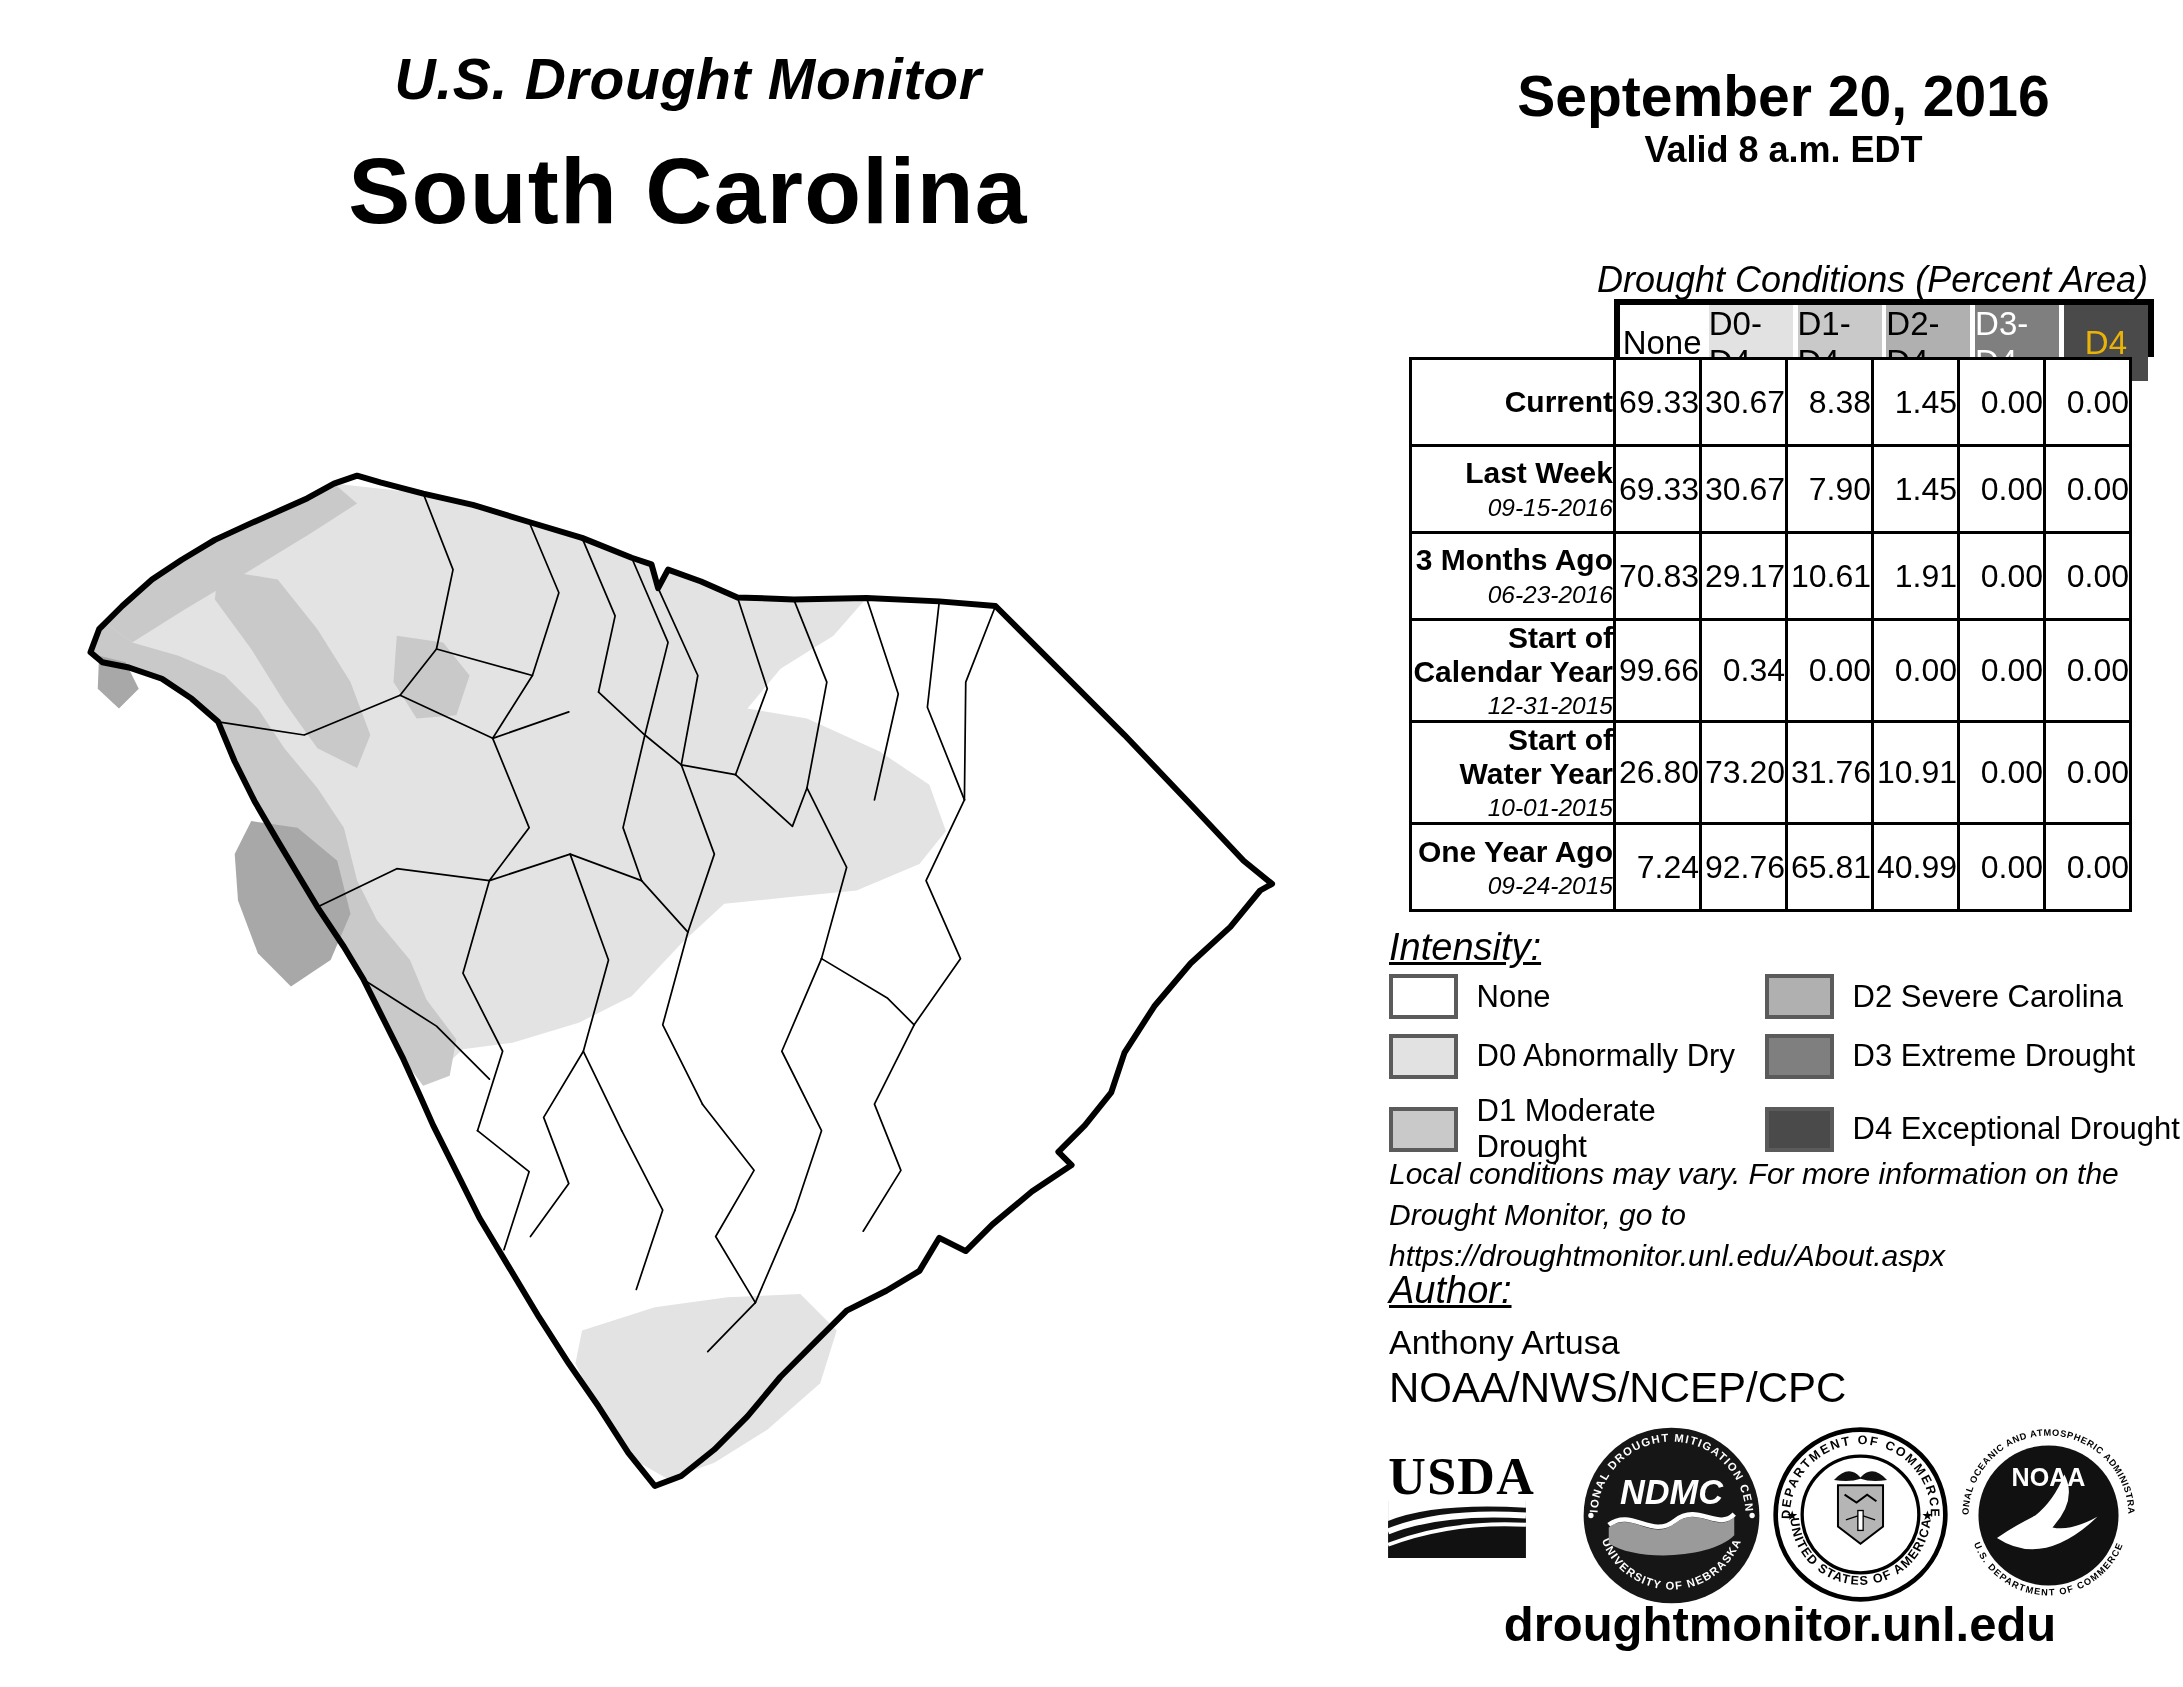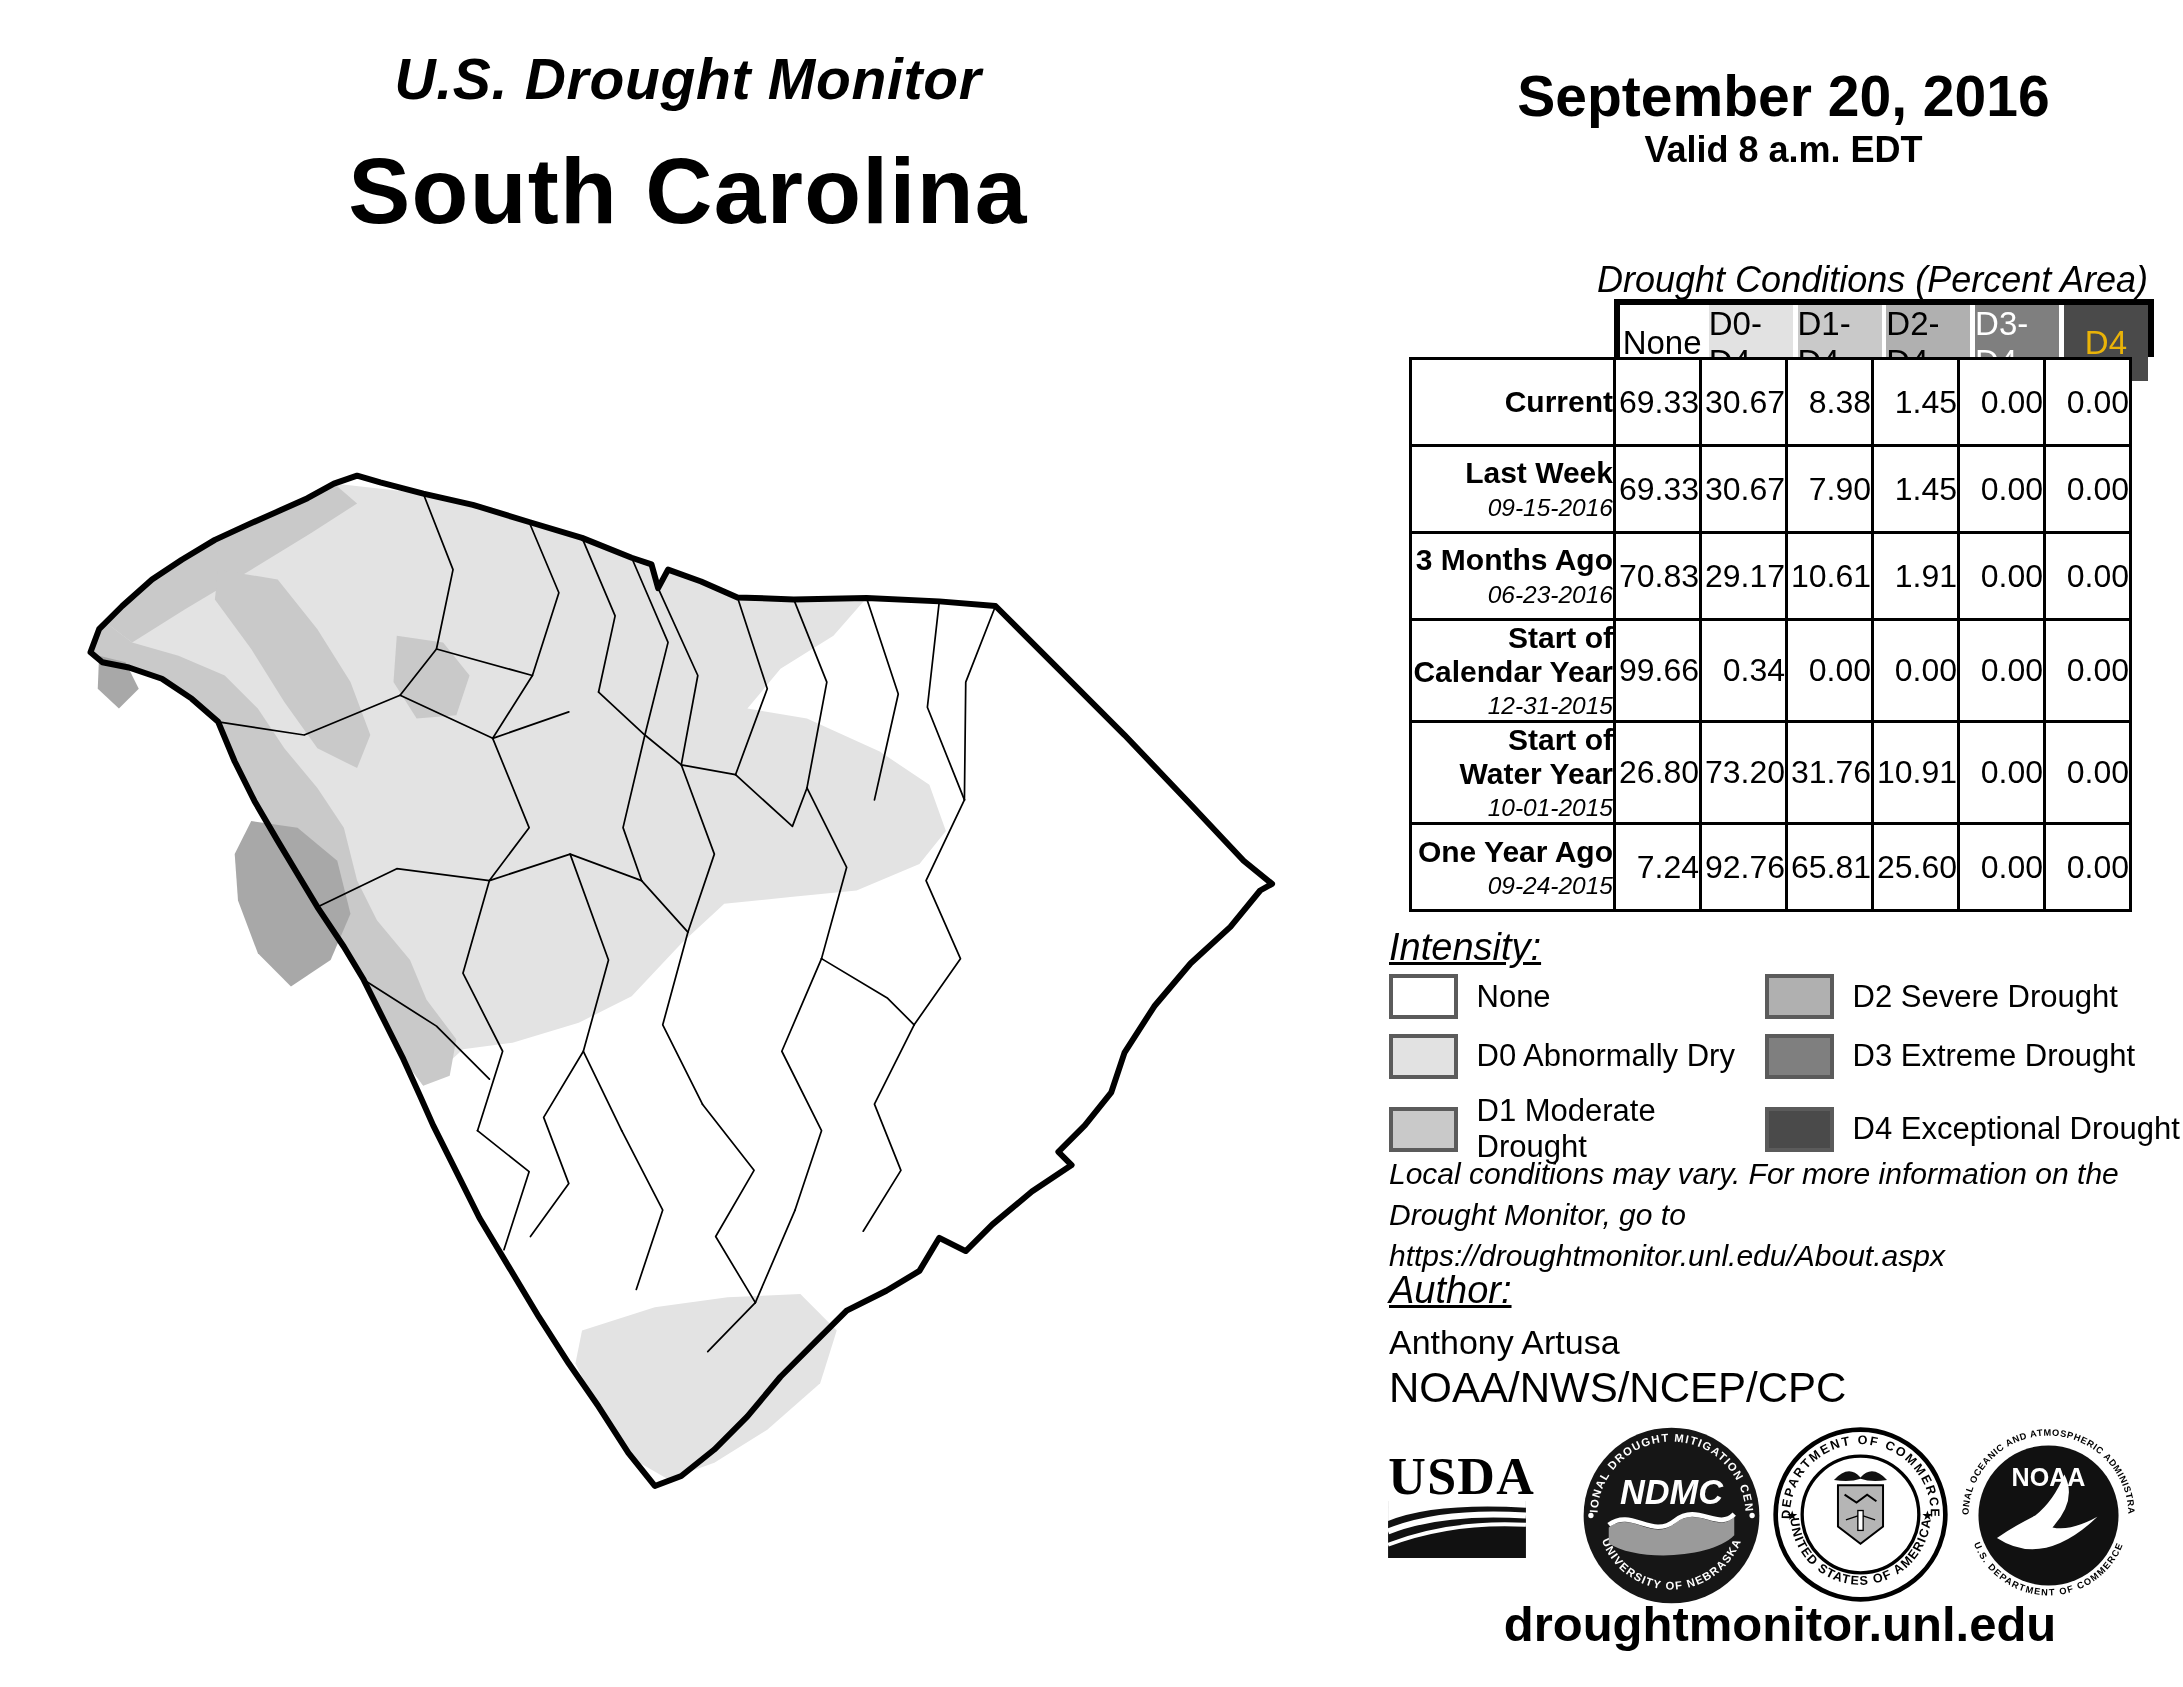--- a/index.html
+++ b/index.html
@@ -164,36 +164,36 @@
         <tr>
           <td class="label-cell">
             <div class="row-label">
               <div>One Year Ago</div>
             </div>
             <div class="row-date">09-24-2015</div>
           </td>
           <td class="value-cell">7.24</td>
           <td class="value-cell">92.76</td>
           <td class="value-cell">65.81</td>
-          <td class="value-cell">25.60</td>
+          <td class="value-cell">40.99</td>
           <td class="value-cell">0.00</td>
           <td class="value-cell">0.00</td>
         </tr>
       </tbody>
   </table>
 
   <div class="legend-title">Intensity:</div>
   <div class="legend-grid" id="legend-grid">
       <div class="legend-item">
         <div class="swatch" style="background: rgb(255, 255, 255);"></div>
         <span>None</span>
       </div>
       <div class="legend-item">
         <div class="swatch" style="background: rgb(176, 176, 176);"></div>
-        <span>D2 Severe Drought</span>
+        <span>D2 Severe Carolina</span>
       </div>
       <div class="legend-item">
         <div class="swatch" style="background: rgb(226, 226, 226);"></div>
         <span>D0 Abnormally Dry</span>
       </div>
       <div class="legend-item">
         <div class="swatch" style="background: rgb(127, 127, 127);"></div>
         <span>D3 Extreme Drought</span>
       </div>
       <div class="legend-item">

